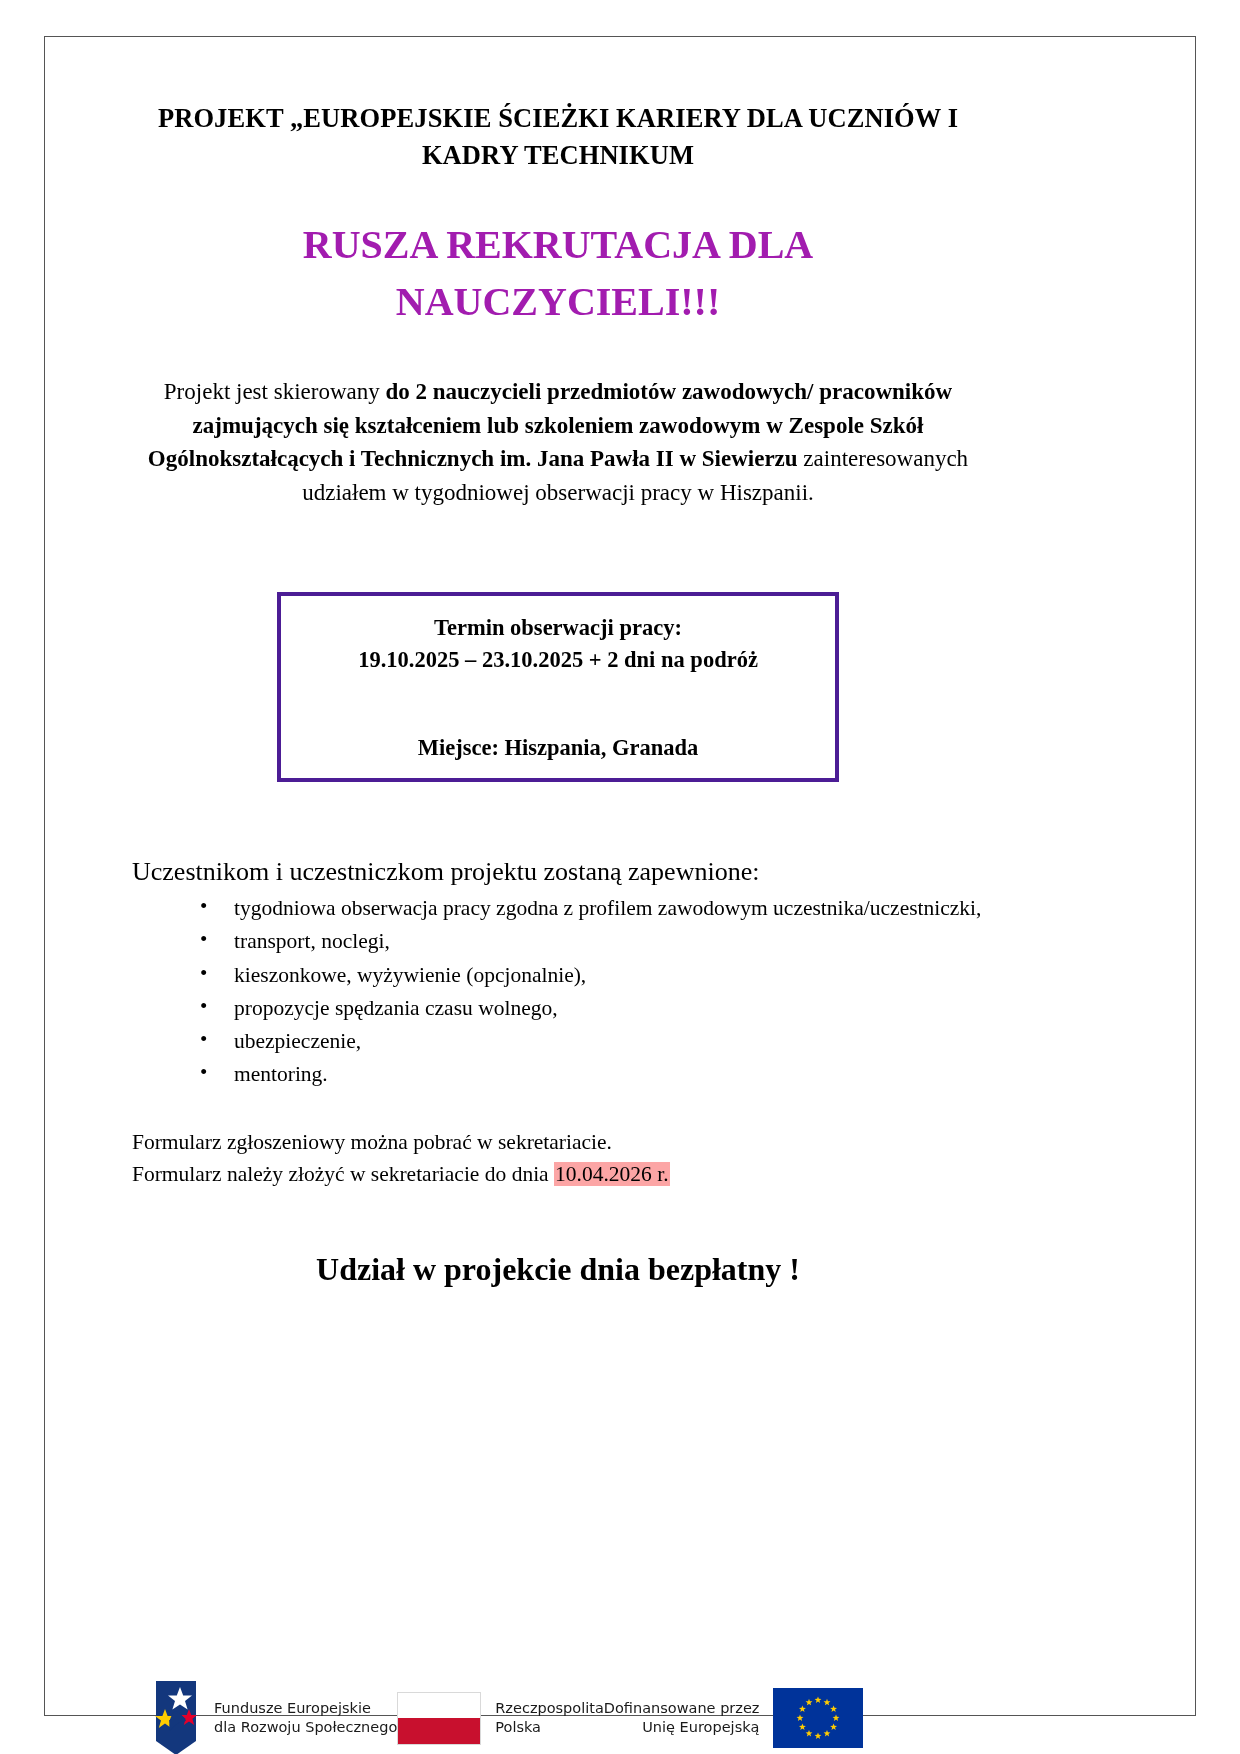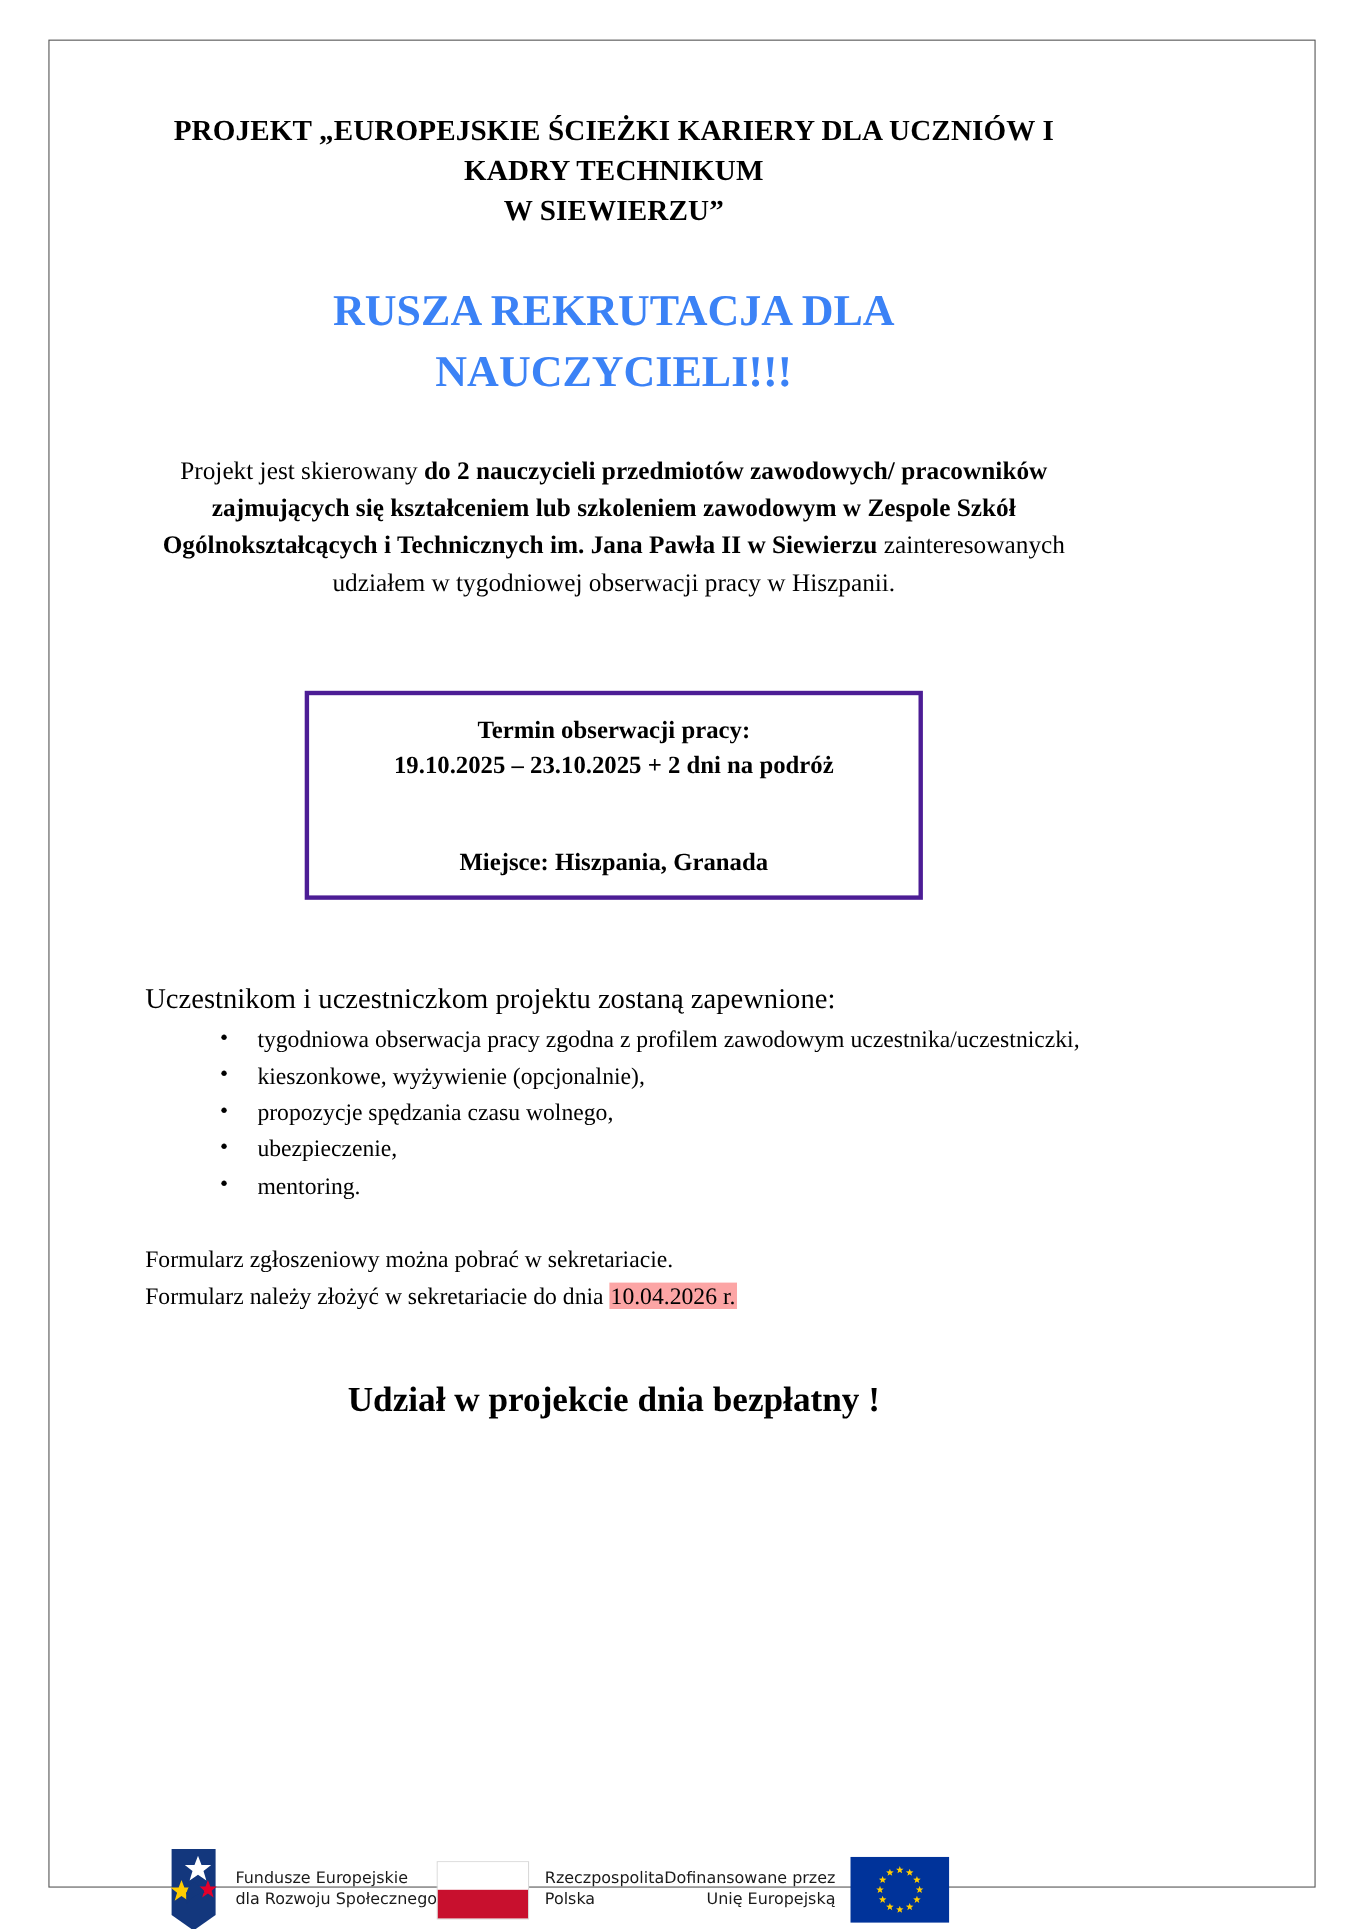--- a/index.html
+++ b/index.html
@@ -51,21 +51,21 @@
     text-align: center;
     letter-spacing: 0.1px;
     margin: 0;
   }
   .title-line {
     display: block;
   }
 
   
   .headline {
-    color: #3b82f6;
+    color: #a21caf;
     font-family: "Liberation Serif", serif;
     font-weight: bold;
     font-size: 40px;
     line-height: 1.42;
     text-align: center;
     margin: 0;
     padding-top: 44px;
   }
   .headline-line { display: block; }
 
@@ -212,21 +212,20 @@
 <body>
 
 <div class="page">
   <div class="page-frame"></div>
 
   <div class="content">
 
     <div class="title">
       <span class="title-line">PROJEKT „EUROPEJSKIE ŚCIEŻKI KARIERY DLA UCZNIÓW I</span>
       <span class="title-line">KADRY TECHNIKUM</span>
-      <span class="title-line">W SIEWIERZU”</span>
     </div>
 
     <div class="headline">
       <span class="headline-line">RUSZA REKRUTACJA DLA</span>
       <span class="headline-line">NAUCZYCIELI!!!</span>
     </div>
 
     <p class="intro"><span>Projekt jest skierowany </span><b>do 2 nauczycieli przedmiotów zawodowych/ pracowników zajmujących się kształceniem lub szkoleniem zawodowym w Zespole Szkół Ogólnokształcących i Technicznych im. Jana Pawła II w Siewierzu</b><span> zainteresowanych udziałem w tygodniowej obserwacji pracy w Hiszpanii.</span></p>
 
     <div class="box-wrap">
@@ -235,20 +234,21 @@
         <span class="line">19.10.2025 – 23.10.2025 + 2 dni na podróż</span>
         <span class="spacer"></span>
         <span class="line">Miejsce: Hiszpania, Granada</span>
       </div>
     </div>
 
     <div class="benefits">
       <p class="benefits-lead">Uczestnikom i uczestniczkom projektu zostaną zapewnione:</p>
       <ul class="benefit-list">
         <li class="justified">tygodniowa obserwacja pracy zgodna z profilem zawodowym uczestnika/uczestniczki,</li>
+        <li>transport, noclegi,</li>
         <li>kieszonkowe, wyżywienie (opcjonalnie),</li>
         <li>propozycje spędzania czasu wolnego,</li>
         <li>ubezpieczenie,</li>
         <li>mentoring.</li>
       </ul>
     </div>
 
     <div class="form-info">
       <span class="row">Formularz zgłoszeniowy można pobrać w sekretariacie.</span>
       <span class="row"><span>Formularz należy złożyć w sekretariacie do dnia </span><span class="hl">10.04.2026 r.</span></span>

